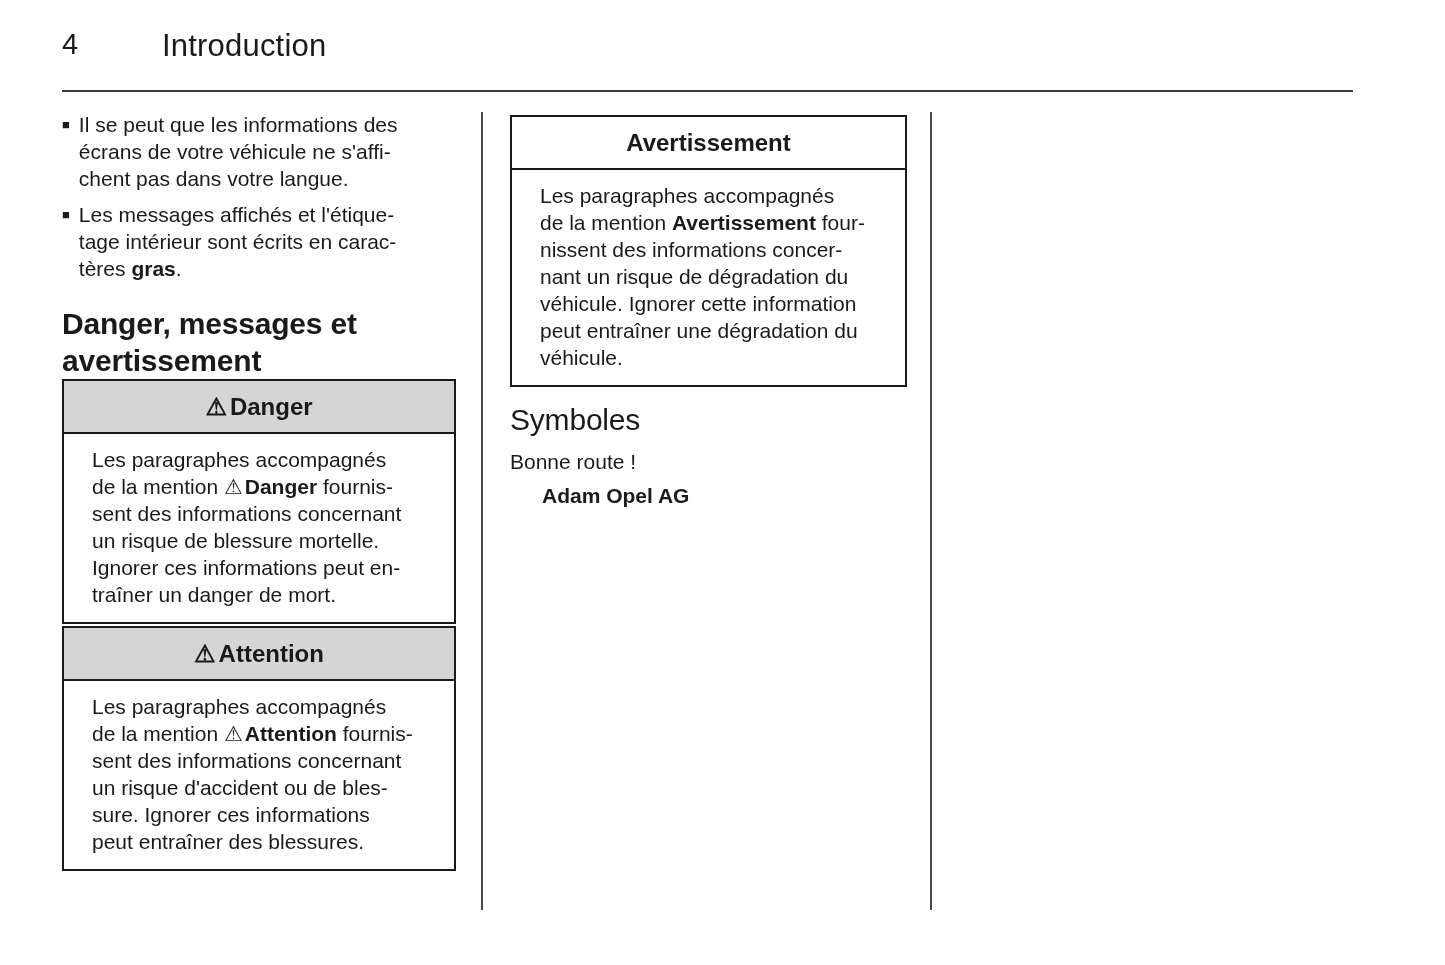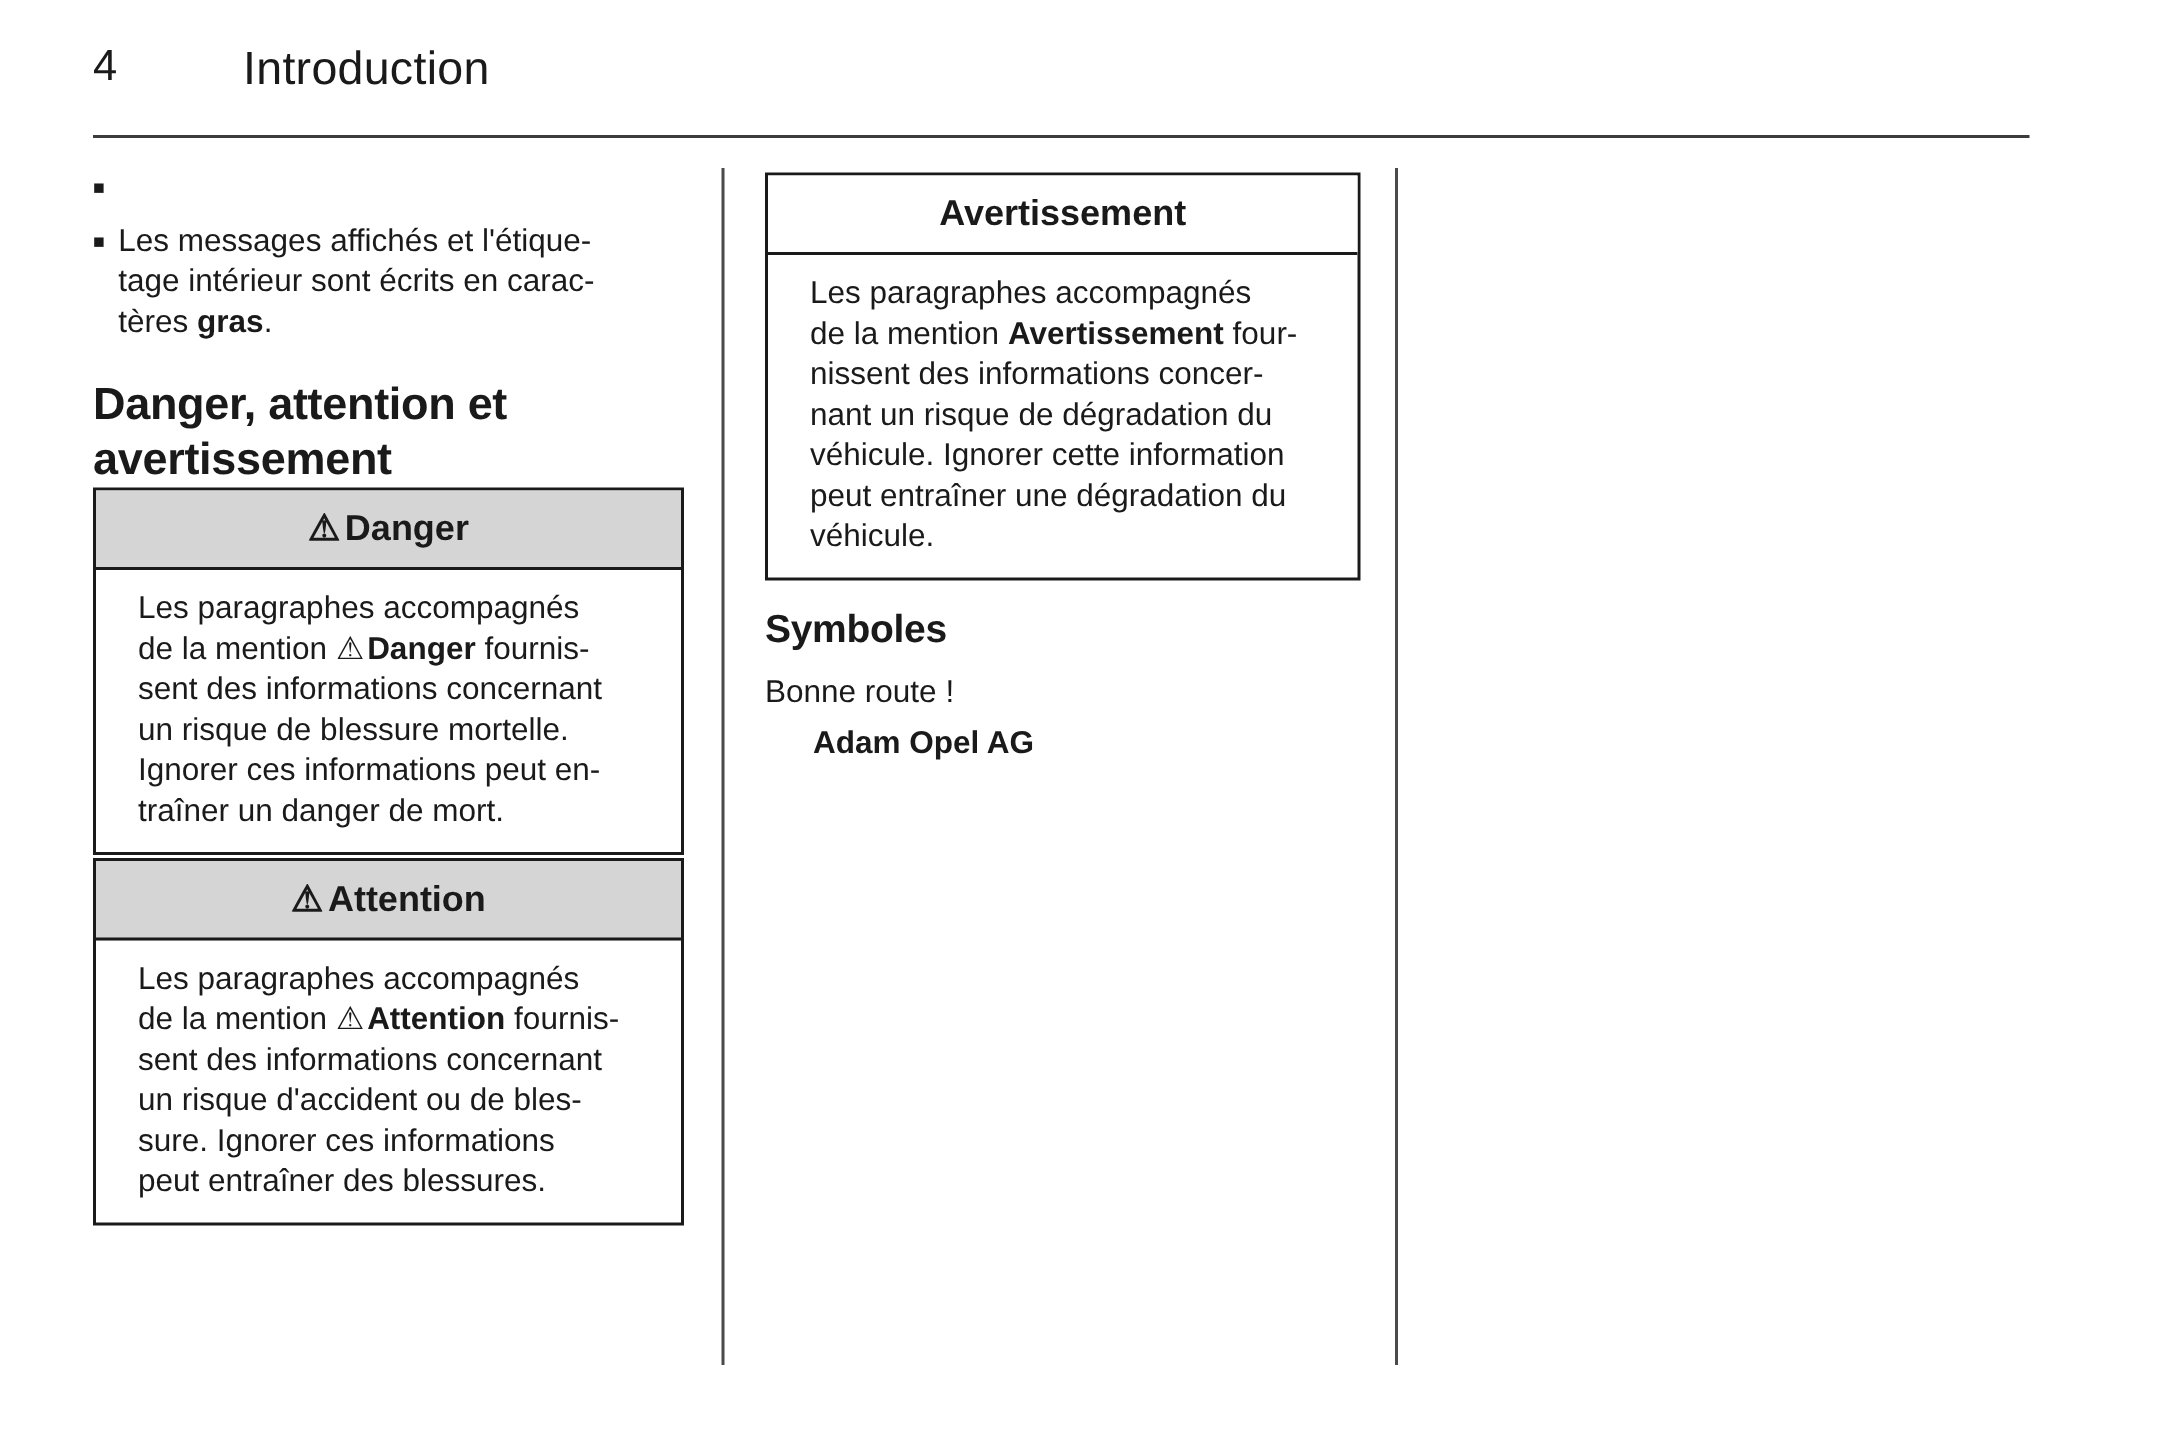--- a/index.html
+++ b/index.html
@@ -57,21 +57,21 @@
   }
   .warnbox.avert .warnbox-header { background:#ffffff; }
   .warnbox-body {
     padding:12px 11px 14px 28px; white-space:pre-line;
   }
   .inline-warning-icon { margin-right:2px; }
   .header-warning-icon { margin-right:3px; font-weight:bold; }
   b, .bold { font-weight:bold; }
 
   .subheading {
-    font-size:26px; font-weight:bold; line-height:37px;
+    font-size:30px; font-weight:normal; line-height:37px;
     letter-spacing:-0.2px; margin-top:14px;
   }
   .symbols-paragraph { margin-top:6px; white-space:pre-line; }
   .bonne-route { margin-top:10px; }
   .signature { margin-top:7px; font-weight:bold;margin-left:32px; }
 </style>
 </head>
 <body>
 
 <div class="page">
@@ -80,30 +80,33 @@
   <div class="page-title">Introduction</div>
   <div class="header-rule"></div>
 
   <div class="col-divider divider-1"></div>
   <div class="col-divider divider-2"></div>
 
   <div class="col col-1">
 
     <div class="bullet-item">
         <span class="bullet-marker">■</span>
+        <span class="bullet-text">Il se peut que les informations des
+écrans de votre véhicule ne s'affi-
+chent pas dans votre langue.</span>
       </div>
 
     <div class="bullet-item">
         <span class="bullet-marker">■</span>
         <span class="bullet-text"><span>Les messages affichés et l'étique-
 tage intérieur sont écrits en carac-
 tères </span><span class="bold">gras</span><span>.</span></span>
       </div>
 
-    <h2 class="section-heading">Danger, attention et
+    <h2 class="section-heading">Danger, messages et
 avertissement</h2>
 
     <div class="warnbox danger">
       <div class="warnbox-header"><span class="header-warning-icon">⚠</span><span>Danger</span></div>
       <div class="warnbox-body"><span>Les paragraphes accompagnés
 de la mention </span><span class="inline-warning-icon">⚠</span><span class="bold">Danger</span><span> fournis-
 sent des informations concernant
 un risque de blessure mortelle.
 Ignorer ces informations peut en-
 traîner un danger de mort.</span></div>

